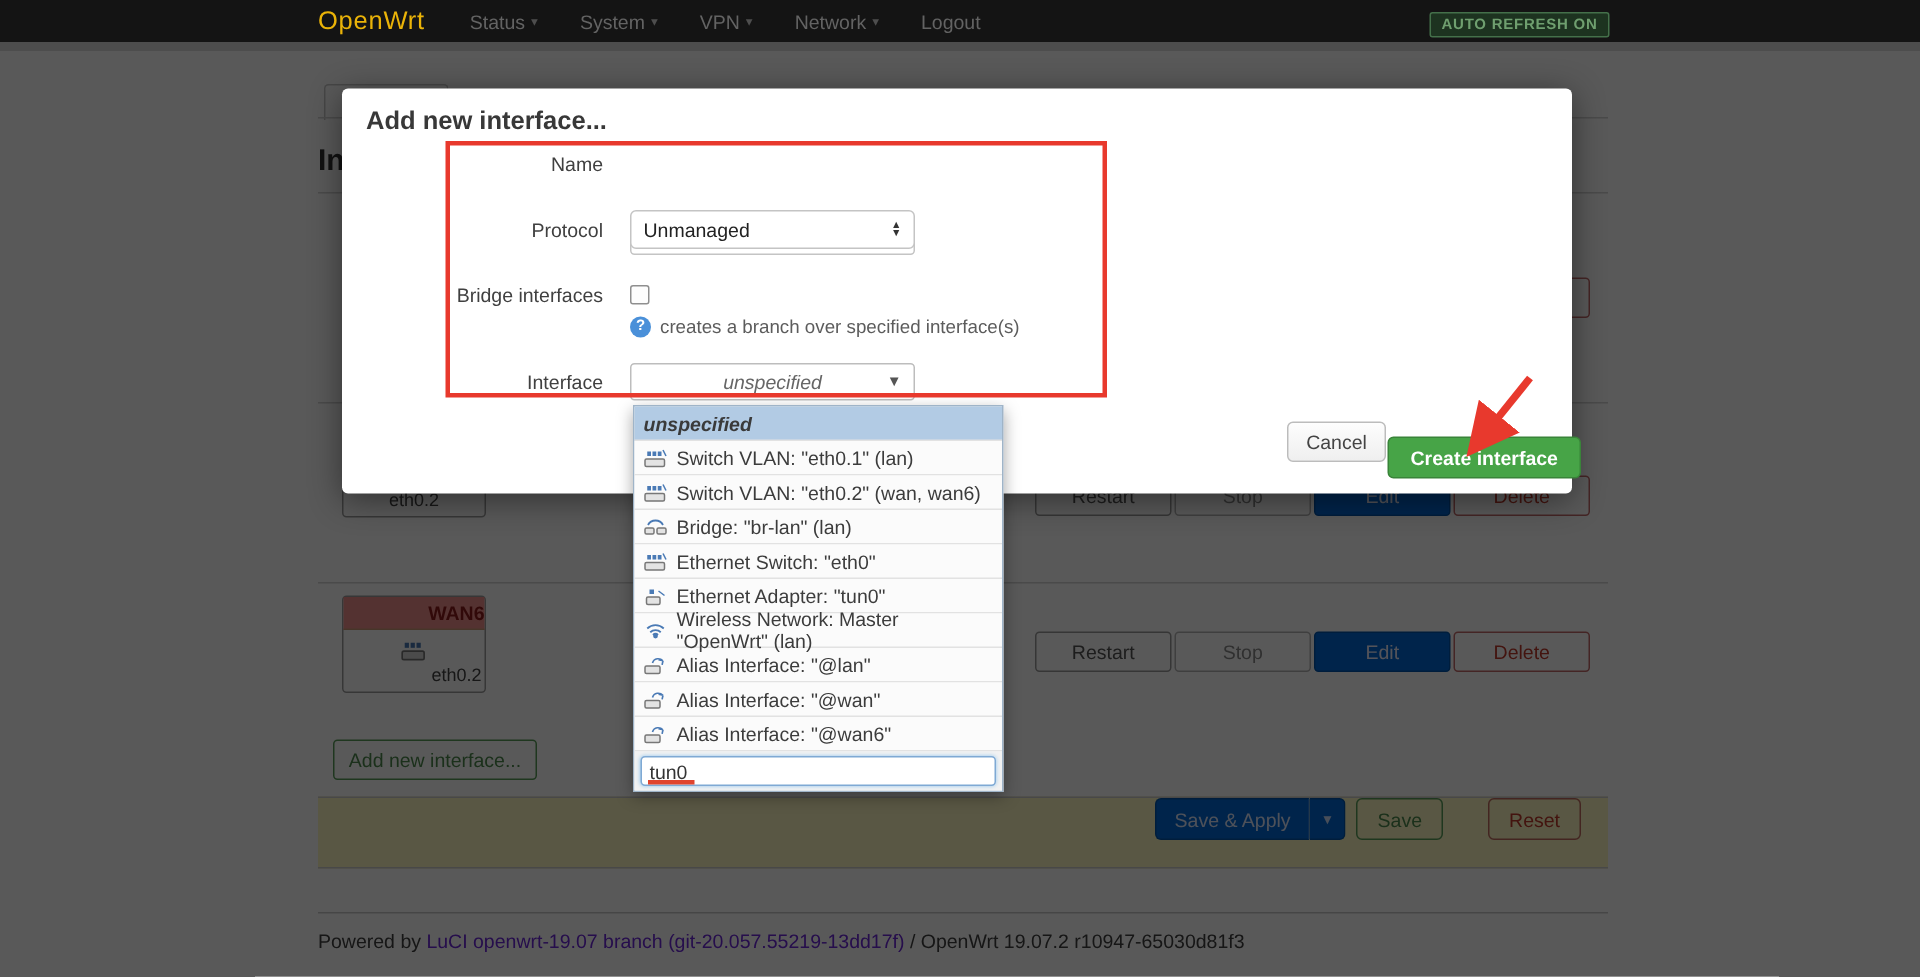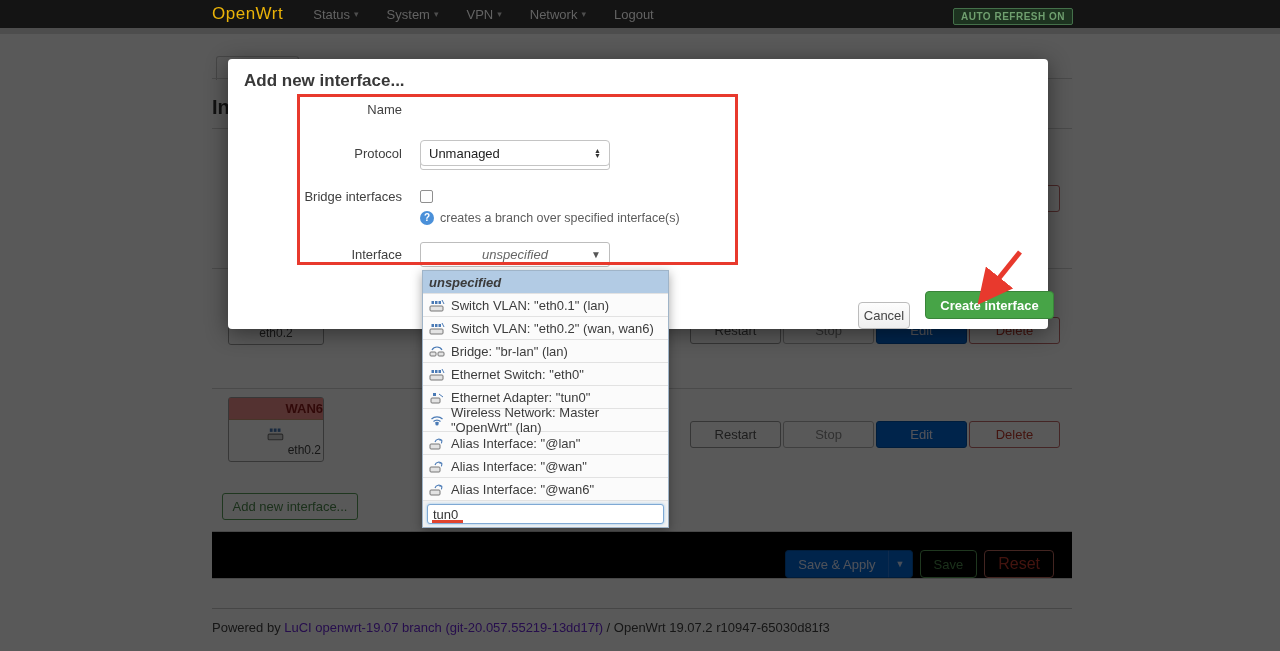--- a/index.html
+++ b/index.html
@@ -41,31 +41,31 @@
     border:1px solid #9f9f9f; border-radius:3px; padding:4px 2px; font-size:12px; color:#444; }
   .zone-head { margin:-4px -2px 4px; background:#f0908c; color:#8c1b1b; font-weight:bold;
     font-size:13px; padding:3px 0; border-bottom:1px solid #c97; }
   .zone-box .zicon { display:block; margin:2px auto 1px; }
 
   .add-iface-btn { position:absolute; left:222px; top:493px; width:136px; height:27px;
     background:transparent; border:1px solid #5a9e5a; color:#4d8a4d; border-radius:3px;
     font-size:13px; cursor:pointer; }
 
   .actions-panel { position:absolute; left:212px; top:531px; width:860px; height:48px;
-    background:#000000; border-top:1px solid #cfcfcf; border-bottom:1px solid #cfcfcf;
-    display:flex; align-items:flex-end; justify-content:flex-end; padding-right:18px; gap:7px; }
+    background:#fef9c3; border-top:1px solid #cfcfcf; border-bottom:1px solid #cfcfcf;
+    display:flex; align-items:flex-start; justify-content:flex-end; padding-right:18px; gap:7px; }
   .saveapply-group { display:flex; }
   .saveapply-main { height:28px; background:#0069d6; color:#dfe8ff; border:1px solid #0055ad;
     border-right:1px solid #2a7be0; border-radius:4px 0 0 4px; font-size:13px; padding:0 12px; cursor:pointer; }
   .saveapply-caret { width:24px; height:28px; background:#0069d6; border:1px solid #0055ad;
     border-left:none; border-radius:0 4px 4px 0; color:#cfe0ff; font-size:9px; cursor:pointer; }
   .save-btn { height:28px; padding:0 13px; background:transparent; border:1px solid #5a9e5a;
     color:#4d8a4d; border-radius:4px; font-size:13px; cursor:pointer; }
   .reset-btn { height:28px; padding:0 13px; background:transparent; border:1px solid #bf6a5e;
-    color:#c0392b; border-radius:4px; font-size:16px; cursor:pointer; }
+    color:#c0392b; border-radius:4px; font-size:13px; cursor:pointer;margin-left:23px; }
 
   .footer { position:absolute; left:212px; top:620px; font-size:13px; color:#404040; }
   .footer a { color:#6d28d9; text-decoration:none; }
 
   
   .modal { position:absolute; left:228px; top:59px; width:820px; height:270px;
     background:#fff; border-radius:4px; box-shadow:0 4px 22px rgba(0,0,0,.45); z-index:60; }
   .modal-title { position:absolute; left:16px; top:12px; font-size:17px; font-weight:bold; color:#383838; }
   .f-label { position:absolute; width:174px; text-align:right; font-size:13px; color:#404040; }
   .text-input { position:absolute; left:192px; width:190px; height:25px; border:1px solid #c4c4c4;
@@ -79,21 +79,21 @@
   .checkbox { position:absolute; left:192px; top:131px; width:13px; height:13px;
     border:1px solid #8f8f8f; border-radius:2px; background:#fdfdfd; cursor:pointer; }
   .help-line { position:absolute; left:192px; top:152px; display:flex; align-items:center;
     gap:6px; font-size:12.5px; color:#5c5c5c; }
   .help-icon { width:14px; height:14px; border-radius:50%; background:#4a90d9; color:#fff;
     font-size:10px; font-weight:bold; text-align:center; line-height:14px; }
   .iface-select { position:absolute; left:192px; top:183px; width:190px; height:25px;
     border:1px solid #bdbdbd; border-radius:3px; background:#fff; cursor:pointer;
     display:flex; align-items:center; justify-content:center; font-size:13px; font-style:italic; color:#666; }
   .iface-caret { position:absolute; right:8px; font-size:10px; color:#555; font-style:normal; }
-  .cancel-btn { position:absolute; left:630px; top:243px; width:52px; height:27px;
+  .cancel-btn { position:absolute; left:630px; top:222px; width:66px; height:27px;
     background:linear-gradient(#fdfdfd,#efefef); border:1px solid #bcbcbc; border-radius:4px;
     font-size:13px; color:#444; cursor:pointer; }
   .create-btn { position:absolute; left:697px; top:232px; width:129px; height:28px;
     background:#47a447; border:1px solid #398439; border-radius:4px;
     font-size:13px; font-weight:bold; color:#fff; cursor:pointer; }
 
   
   .dropdown { position:absolute; left:422px; top:270px; width:247px; z-index:70;
     background:#fff; border:1px solid #9fb4c8; box-shadow:0 3px 10px rgba(0,0,0,.35); }
   .dd-item { height:23px; display:flex; align-items:center; gap:6px; padding:0 6px;

